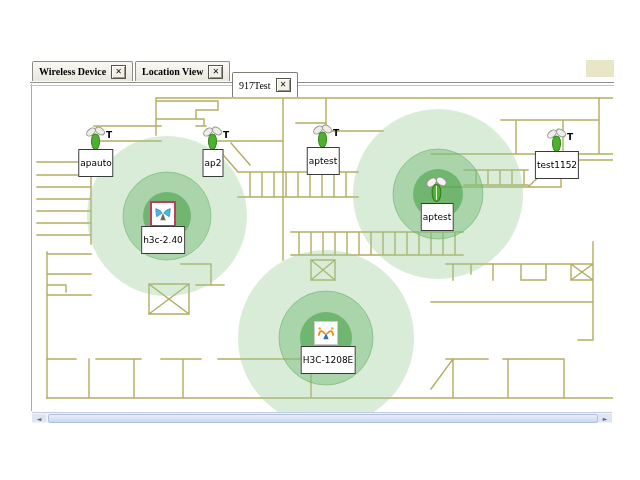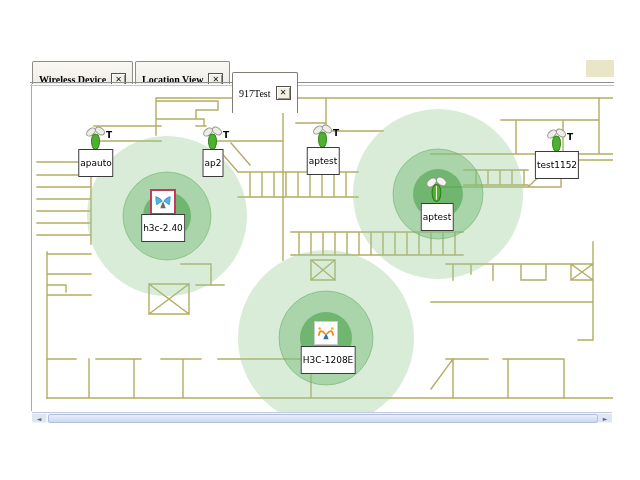--- a/index.html
+++ b/index.html
@@ -4,21 +4,21 @@
 <style>
   html,body{margin:0;padding:0;}
   body{
     width:640px;height:480px;position:relative;overflow:hidden;
     background:#ffffff;font-family:"DejaVu Sans", sans-serif;
   }
   
   .tabbar{position:absolute;left:30px;top:57px;width:584px;height:27px;}
   .tab{
     position:absolute;height:19px;top:4px;
-    display:flex;align-items:center;gap:5px;padding:8px 6px;
+    display:flex;align-items:center;gap:5px;padding:0 6px;
     background:linear-gradient(#f9f8f3,#e9e7dd);
     border:1px solid #8d8d85;border-bottom:none;border-radius:2px 2px 0 0;
     font:bold 10px "Liberation Serif", serif;color:#000;cursor:default;
     white-space:nowrap;
   }
   .tab.active{
     top:15px;height:24px;background:#ffffff;z-index:5;
     font-weight:normal;border-color:#7d7d75;
   }
   .close-btn{
@@ -194,21 +194,21 @@
   <div class="ap" style="left:513px;top:44px;">
     <svg width="24" height="24" viewBox="0 0 24 24">
       <ellipse cx="7" cy="6" rx="5" ry="3.2" fill="#eceee8" stroke="#97948a" transform="rotate(-40 7 6)"></ellipse>
       <ellipse cx="16" cy="5" rx="5" ry="3.2" fill="#eceee8" stroke="#97948a" transform="rotate(35 16 5)"></ellipse>
       <path d="M9 9 C7 12 7 18 9 22 Q11.5 25 14 22 C16 18 16 12 14 9 Q11.5 7 9 9 Z" fill="#4db030" stroke="#338018"></path>
     </svg>
     <span class="t-badge">T</span>
     <div class="ap-label">test1152</div>
   </div>
 
-  <div class="ap ap4" style="left:118px;top:105px;width:26px;">
+  <div class="ap ap4" style="left:118px;top:117px;width:26px;">
     <div class="sel-box">
       <svg width="18" height="18" viewBox="0 0 20 20">
         <path d="M2 4 Q8 6 9 9 L3 13 Q2 8 2 4 Z" fill="#49b8e8" stroke="#2a88b8" stroke-width="0.8"></path>
         <path d="M18 4 Q12 6 11 9 L17 13 Q18 8 18 4 Z" fill="#49b8e8" stroke="#2a88b8" stroke-width="0.8"></path>
         <path d="M7 17 L10 9 L13 17 Z" fill="#6b6b66"></path>
       </svg>
     </div>
     <div class="ap-label">h3c-2.40</div>
   </div>
 

